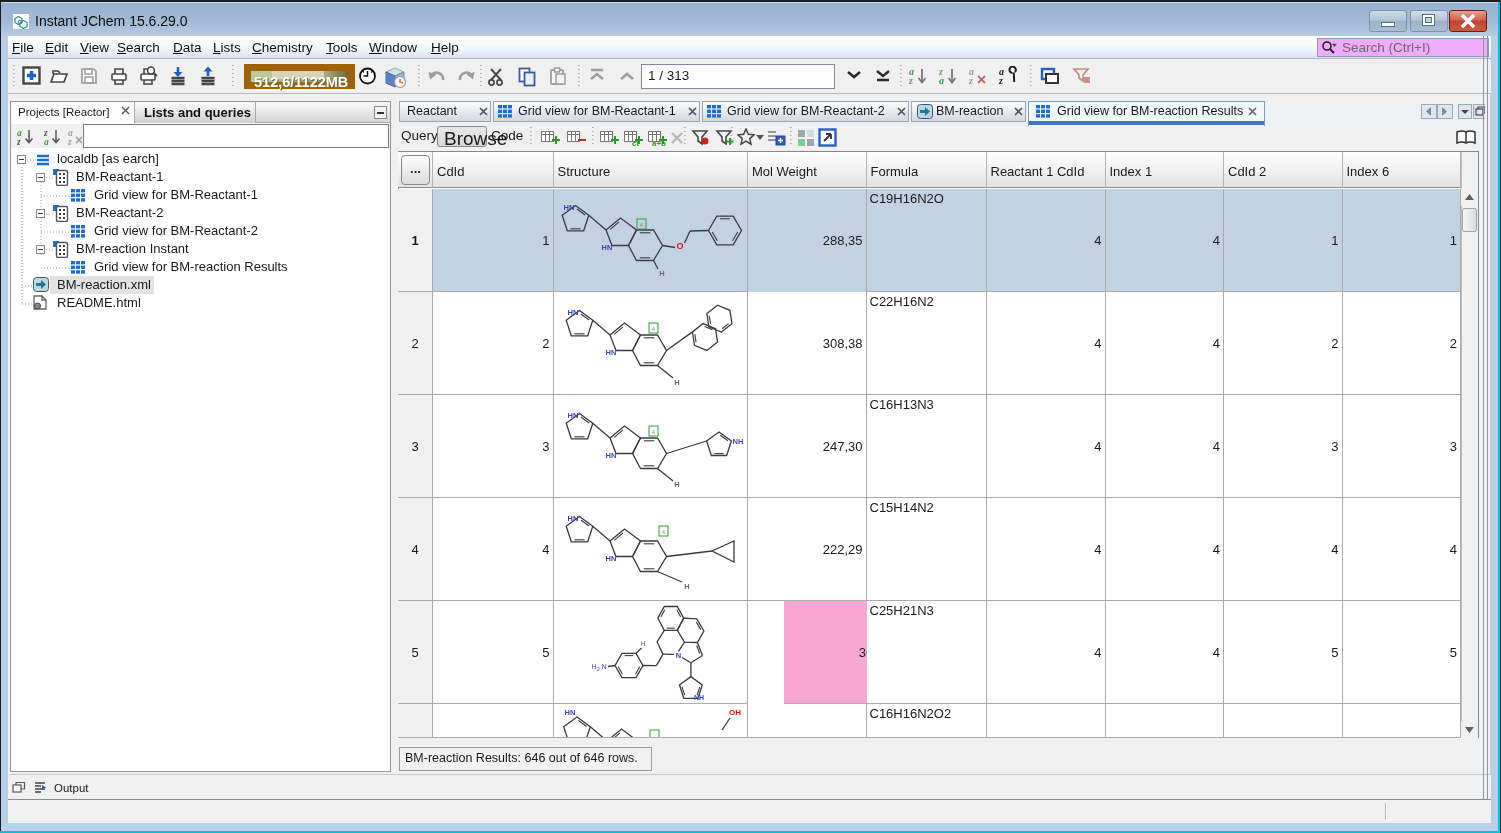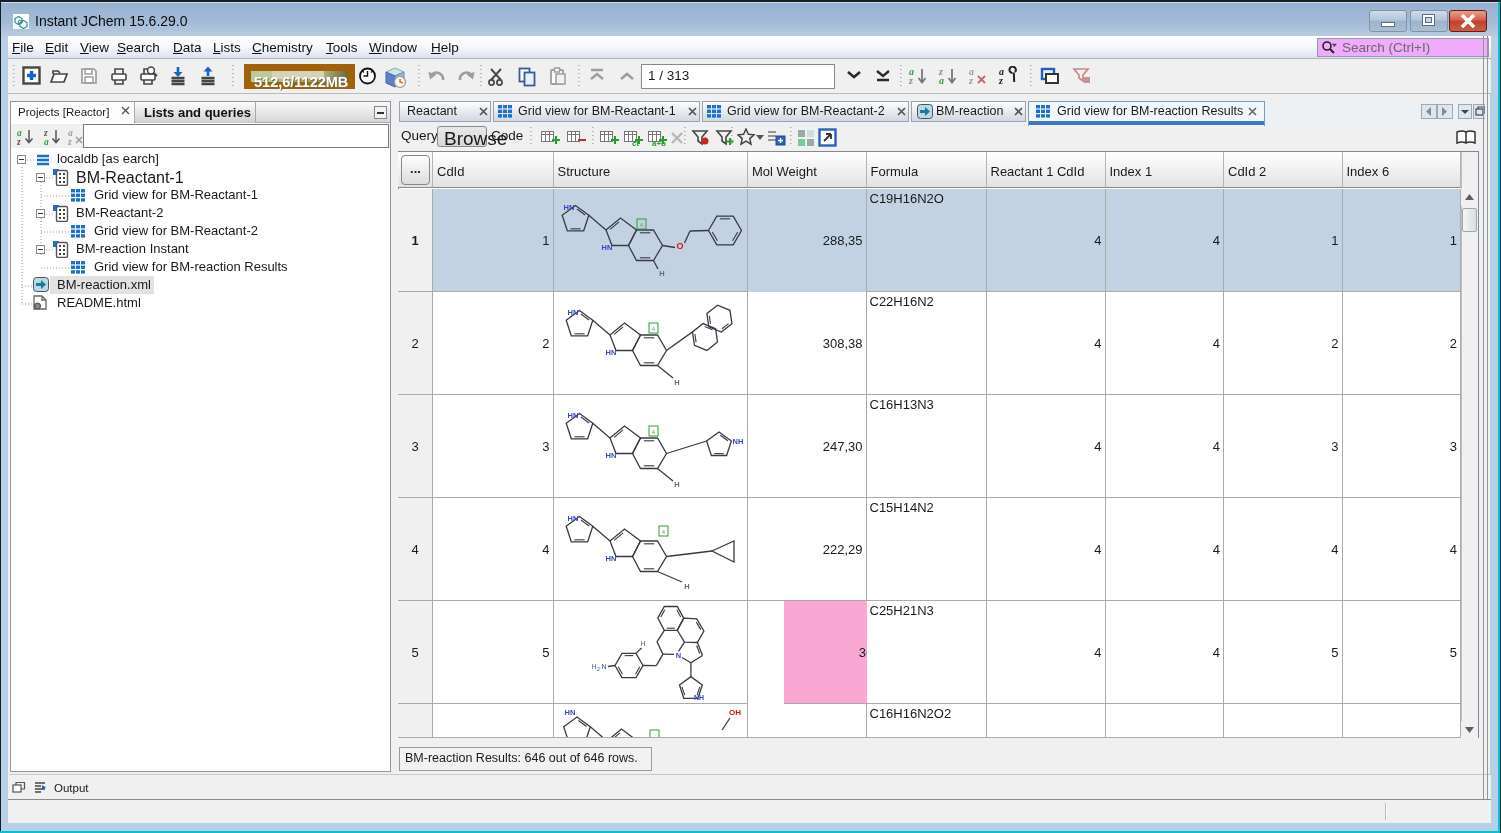--- a/index.html
+++ b/index.html
@@ -251,21 +251,21 @@
     <rect x="3.5" y="1.5" width="11" height="15" rx="1.5" fill="#fff" stroke="#555" stroke-width="1.4"></rect>
     <g fill="#444">
       <rect x="6" y="4" width="2" height="2"></rect>
       <rect x="10" y="4" width="2" height="2"></rect>
       <rect x="6" y="8" width="2" height="2"></rect>
       <rect x="10" y="8" width="2" height="2"></rect>
       <rect x="6" y="12" width="2" height="2"></rect>
       <rect x="10" y="12" width="2" height="2"></rect>
     </g>
   </svg>
-<div class="abs" style="left:76px;top:169px;font-size:16px">BM-Reactant-1</div>
+<div class="abs" style="left:76px;top:169px;font-size:13px">BM-Reactant-1</div>
 <svg class="abs" style="left:71px;top:189px" width="15" height="13">
     <g fill="#1a6fd4">
       <rect x="0" y="0" width="4" height="3.4"></rect>
       <rect x="5" y="0" width="4" height="3.4"></rect>
       <rect x="10" y="0" width="4" height="3.4"></rect>
       <rect x="0" y="4.6" width="4" height="3.4"></rect>
       <rect x="5" y="4.6" width="4" height="3.4"></rect>
       <rect x="10" y="4.6" width="4" height="3.4"></rect>
       <rect x="0" y="9.2" width="4" height="3.4"></rect>
       <rect x="5" y="9.2" width="4" height="3.4"></rect>

